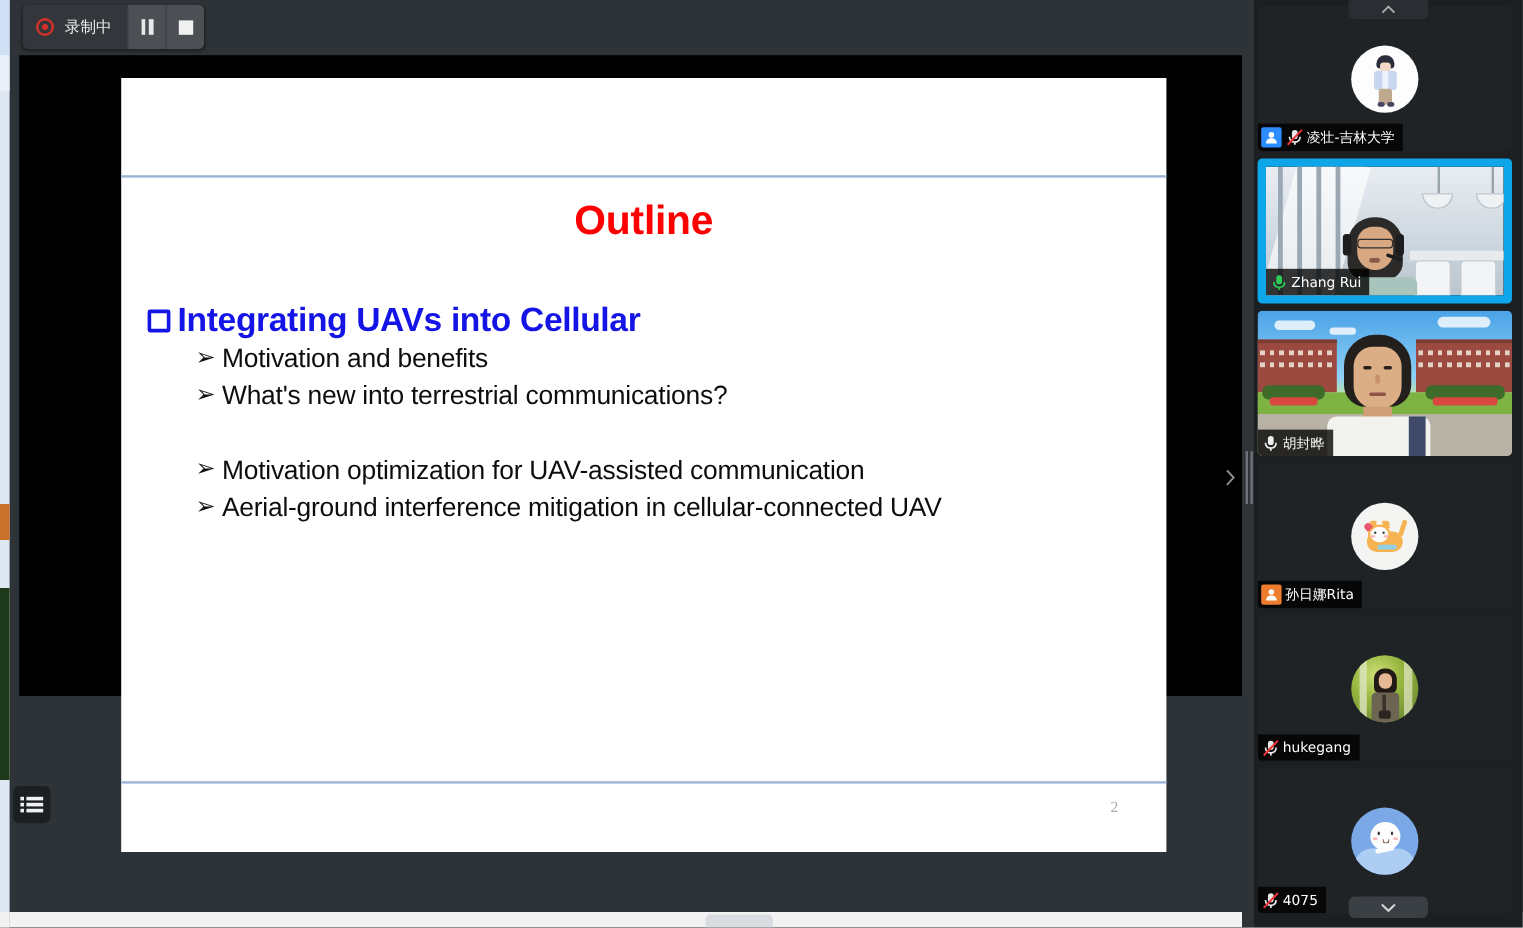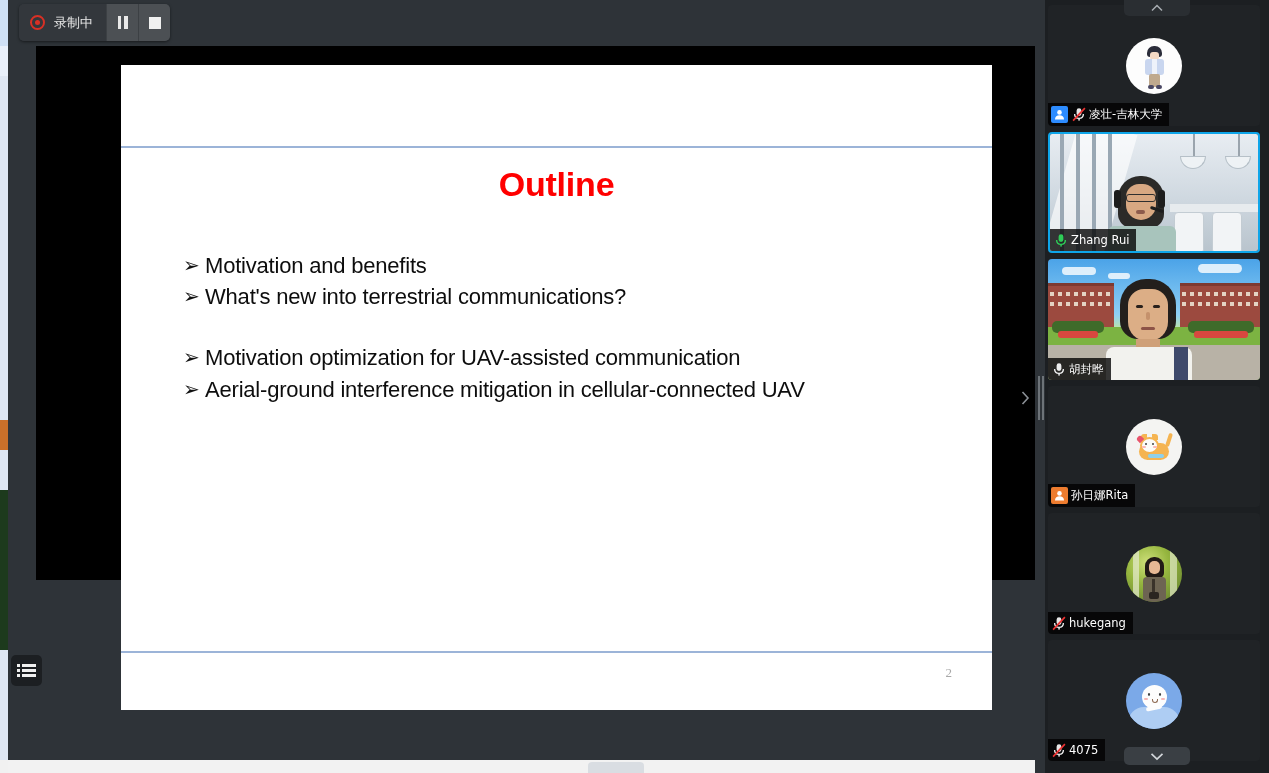--- a/index.html
+++ b/index.html
@@ -24,21 +24,20 @@
   
   #app-chrome{
     position:absolute; left:8px; top:0; width:1032px; height:773px;
     background:#2e3338;
   }
 
   
   #share-stage{
     position:absolute; left:8px; top:46px; width:1029px; height:534px;
     background:#000;
-    margin-left:20px;
   }
 
   
   #slide{
     position:absolute; left:85px; top:19px;
     width:871px; height:645px;
     background:#ffffff;
   }
   #slide-inner{ position:relative; width:100%; height:100%; }
 
@@ -191,21 +190,21 @@
     font-family:"DejaVu Sans", sans-serif;
   }
 
   #tile-list{ position:absolute; left:0; top:5px; width:224px; }
 
   .tile{
     position:relative; margin:0 3px 6px 3px;
     width:212px; height:121px;
     background:#202326; border-radius:4px; overflow:hidden;
   }
-  .tile.speaking{ border:2px solid #0ea5e9; }
+  .tile.speaking{ border:7px solid #0ea5e9; }
   .tile-video{ position:absolute; inset:0; }
 
   .avatar-wrap{
     position:absolute; inset:0;
     display:flex; align-items:center; justify-content:center;
   }
   .avatar{
     width:56px; height:56px; border-radius:50%;
     overflow:hidden; position:relative;
   }
@@ -350,20 +349,24 @@
     <div id="slide">
       <div id="slide-inner">
         <div class="slide-rule" id="rule-top"></div>
         <div class="slide-rule" id="rule-bottom"></div>
 
         <div id="slide-title">Outline</div>
 
         <div id="slide-body">
 
           <div class="h-block">
+            <div class="h1-line">
+              <span class="h1-bullet"></span>
+              <span class="h1-text">Integrating UAVs into Cellular</span>
+            </div>
             <div class="sub-line">
               <span class="sub-arrow">➢</span>
               <span class="sub-text">Motivation and benefits</span>
             </div>
             <div class="sub-line">
               <span class="sub-arrow">➢</span>
               <span class="sub-text">What's new into terrestrial communications?</span>
             </div>
           </div>
 

